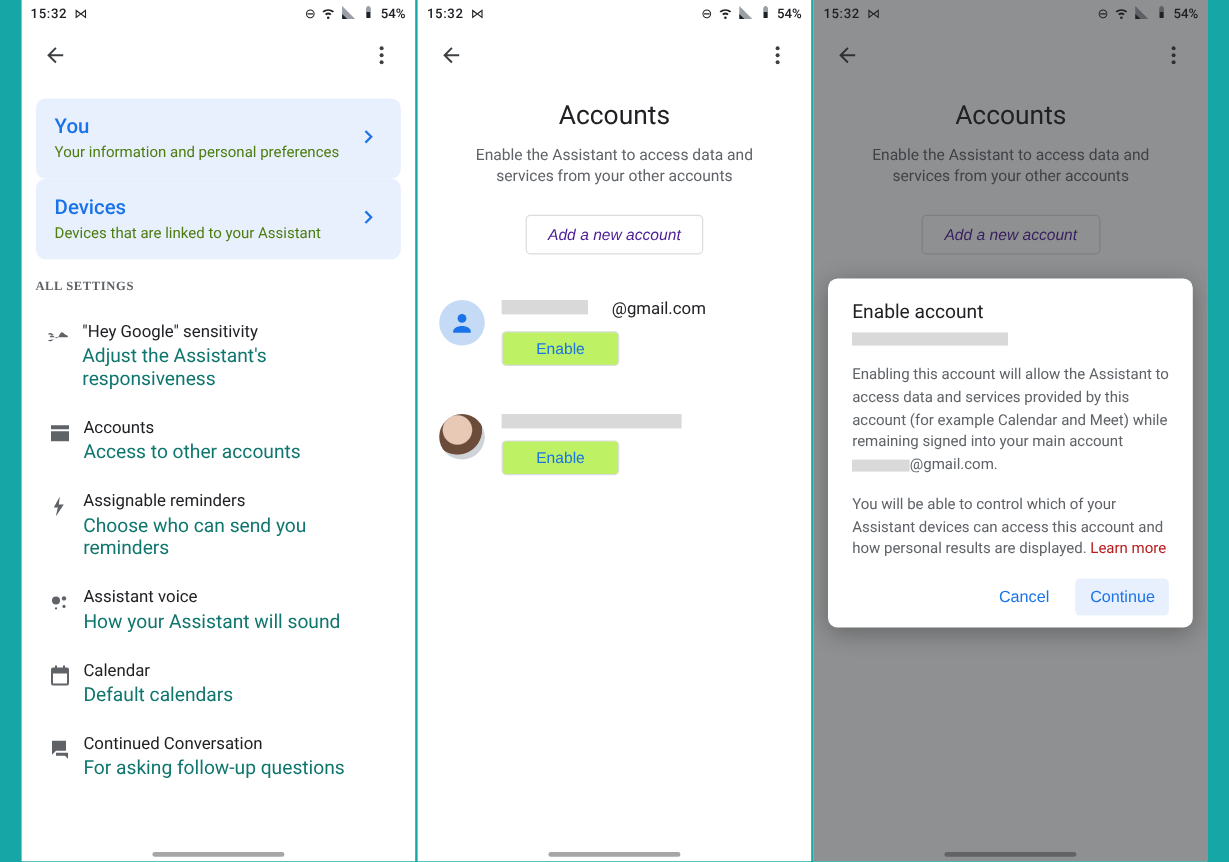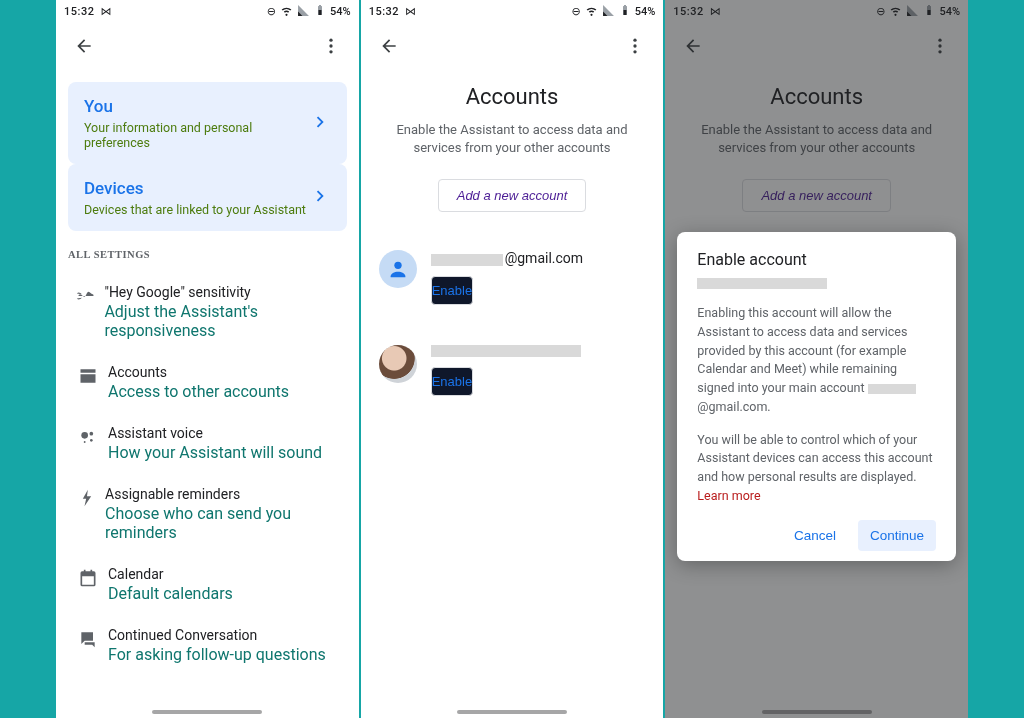--- a/index.html
+++ b/index.html
@@ -9,21 +9,21 @@
     background: #16a6a6;
     display: flex;
     justify-content: center;
     align-items: flex-start;
     color: #202124;
     font-size: 13px;
   }
   .triptych {
     display: flex;
     gap: 2px;
-    width: 912px;
+    width: 989px;
     height: 718px;
     background: #16a6a6;
   }
   .phone {
     flex: 1;
     background: #ffffff;
     position: relative;
     overflow: hidden;
     display: flex;
     flex-direction: column;
@@ -133,33 +133,33 @@
   }
   .avatar svg { width:22px; height:22px; }
   .avatar-photo {
     width:38px; height:38px; border-radius:50%;
     background: radial-gradient(circle at 40% 35%, #e8c9b5 0 35%, #6b4c3b 38% 60%, #cfd3d8 62% 100%);
     margin-right:14px; flex-shrink:0;
   }
   .account-details { flex:1; }
   .account-email {
     font-size:14px; color:#202124; margin-bottom:10px;
-    display:flex; align-items:flex-end; gap:2px;
+    display:flex; align-items:flex-start; gap:20px;
   }
   .redacted {
     display:inline-block; height:12px; background:#d9d9d9;
     vertical-align:middle;
   }
   .enable-btn {
     border:1px solid #dadce0;
-    background:#0f172a;
+    background:#bef264;
     color:#1a73e8;
     font-size:13px;
     font-weight:500;
-    padding:6px 0;
+    padding:6px 28px;
     border-radius:4px;
     cursor:pointer;
   }
   
   .scrim {
     position:absolute; inset:0;
     background: rgba(32,33,36,0.5);
   }
   .dimmed { filter: none; }
   .dimmed .status-bar, .dimmed .app-bar, .dimmed .acc-header, .dimmed .add-btn-wrap {
@@ -284,41 +284,41 @@
           </div>
         <div class="stext">
           <h4>Accounts</h4>
           <p>Access to other accounts</p>
         </div>
       </div>
 
       <div class="setting">
         <div class="sicon">
             <svg viewBox="0 0 24 24" fill="currentColor">
+              <path d="M13 2L7 13h4l-2 9 8-12h-5l1-8z"></path>
+            </svg>
+          </div>
+        <div class="stext">
+          <h4>Assignable reminders</h4>
+          <p>Choose who can send you reminders</p>
+        </div>
+      </div>
+
+      <div class="setting">
+        <div class="sicon">
+            <svg viewBox="0 0 24 24" fill="currentColor">
               <circle cx="8" cy="10" r="4"></circle>
               <circle cx="16" cy="8" r="2.2"></circle>
               <circle cx="16" cy="16" r="1.6"></circle>
               <circle cx="8" cy="18" r="1.1"></circle>
             </svg>
           </div>
         <div class="stext">
           <h4>Assistant voice</h4>
           <p>How your Assistant will sound</p>
-        </div>
-      </div>
-
-      <div class="setting">
-        <div class="sicon">
-            <svg viewBox="0 0 24 24" fill="currentColor">
-              <path d="M13 2L7 13h4l-2 9 8-12h-5l1-8z"></path>
-            </svg>
-          </div>
-        <div class="stext">
-          <h4>Assignable reminders</h4>
-          <p>Choose who can send you reminders</p>
         </div>
       </div>
 
 
       <div class="setting">
         <div class="sicon">
             <svg viewBox="0 0 24 24" fill="currentColor">
               <path d="M19 4h-2V2h-2v2H9V2H7v2H5a2 2 0 00-2 2v14a2 2 0 002 2h14a2 2 0 002-2V6a2 2 0 00-2-2zm0 16H5V10h14v10z"></path>
             </svg>
           </div>

